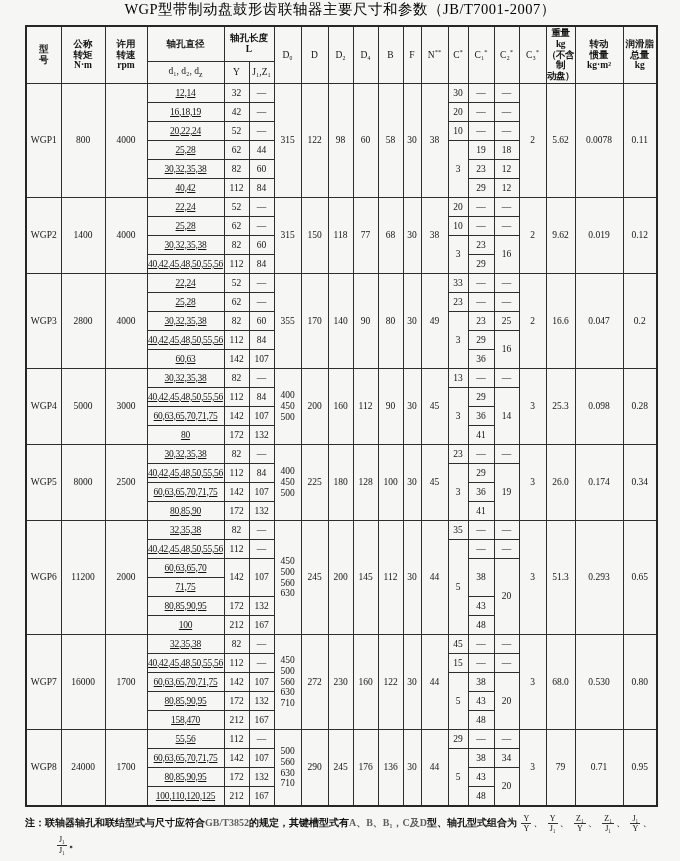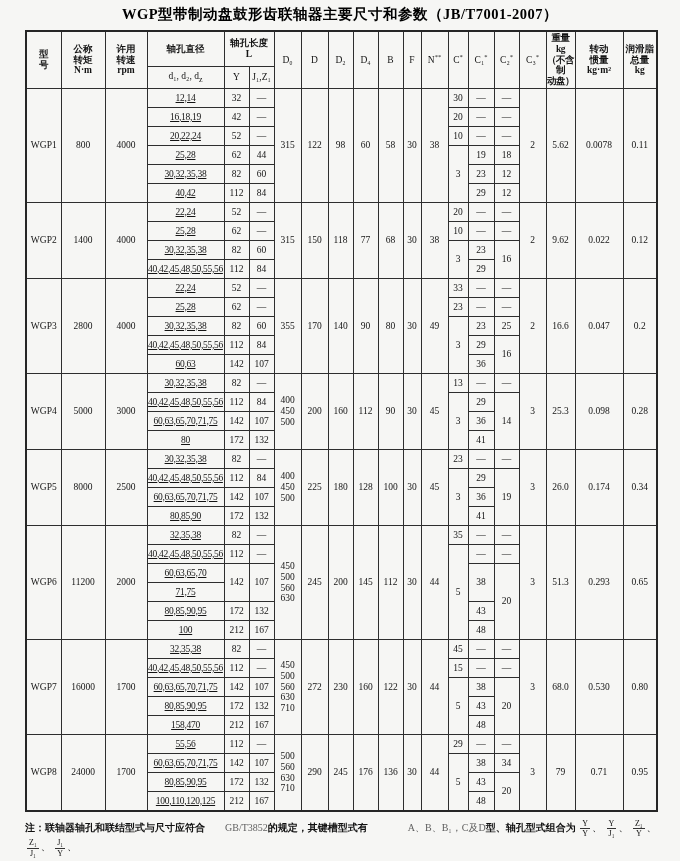--- a/index.html
+++ b/index.html
@@ -5,23 +5,22 @@
   html,body{margin:0;padding:0;}
   body{
     width:680px;height:861px;
     background:#f6f6f4;
     font-family:"Liberation Serif","DejaVu Serif",serif;
     color:#141414;
     -webkit-font-smoothing:antialiased;
   }
   .title{
     text-align:center;
-    font-weight:bold;
+    font-weight:normal;
     font-size:14.5px;
-    padding-top:5px;
     letter-spacing:0.5px;
     color:#000;
   }
   table.t{
     border-collapse:collapse;
     table-layout:fixed;
     width:631px;
     margin:6px 0 0 25px;
     border:2px solid #262626;
   }
@@ -45,21 +44,21 @@
   .wh{font-size:6.8px;letter-spacing:-0.5px;line-height:1.25;}
   .dc{text-align:left;padding-left:4px;font-size:8.7px;letter-spacing:-0.3px;text-decoration:underline;}
   .note{
     margin:7px 0 0 25px;
     width:640px;
     font-size:10px;
     line-height:1.3;
     color:#111;
   }
   .note .b{font-weight:bold;}
-  .note .lat{color:#5f5f5f;font-weight:normal;margin-left:20px;}
+  .note .lat{color:#5f5f5f;font-weight:bold;}
   .frac{
     display:inline-block;
     text-align:center;
     vertical-align:middle;
     margin:0 2px;
   }
   .frac .nu{display:block;border-bottom:1px solid #333;padding:0 2px;font-size:8px;line-height:1.15;}
   .frac .de{display:block;padding:0 2px;font-size:8px;line-height:1.15;}
   .note-line2{margin-left:30px;margin-top:2px;}
 </style>
@@ -206,21 +205,21 @@
   <td rowspan="4">118</td>
   <td rowspan="4">77</td>
   <td rowspan="4">68</td>
   <td rowspan="4">30</td>
   <td rowspan="4">38</td>
   <td>20</td>
   <td>—</td>
   <td>—</td>
   <td rowspan="4">2</td>
   <td rowspan="4">9.62</td>
-  <td rowspan="4">0.022</td>
+  <td rowspan="4">0.019</td>
   <td rowspan="4">0.12</td>
 </tr>
 <tr>
   <td class="dc">25,28</td>
   <td>62</td>
   <td>—</td>
   <td>10</td>
   <td>—</td>
   <td>—</td>
 </tr>

